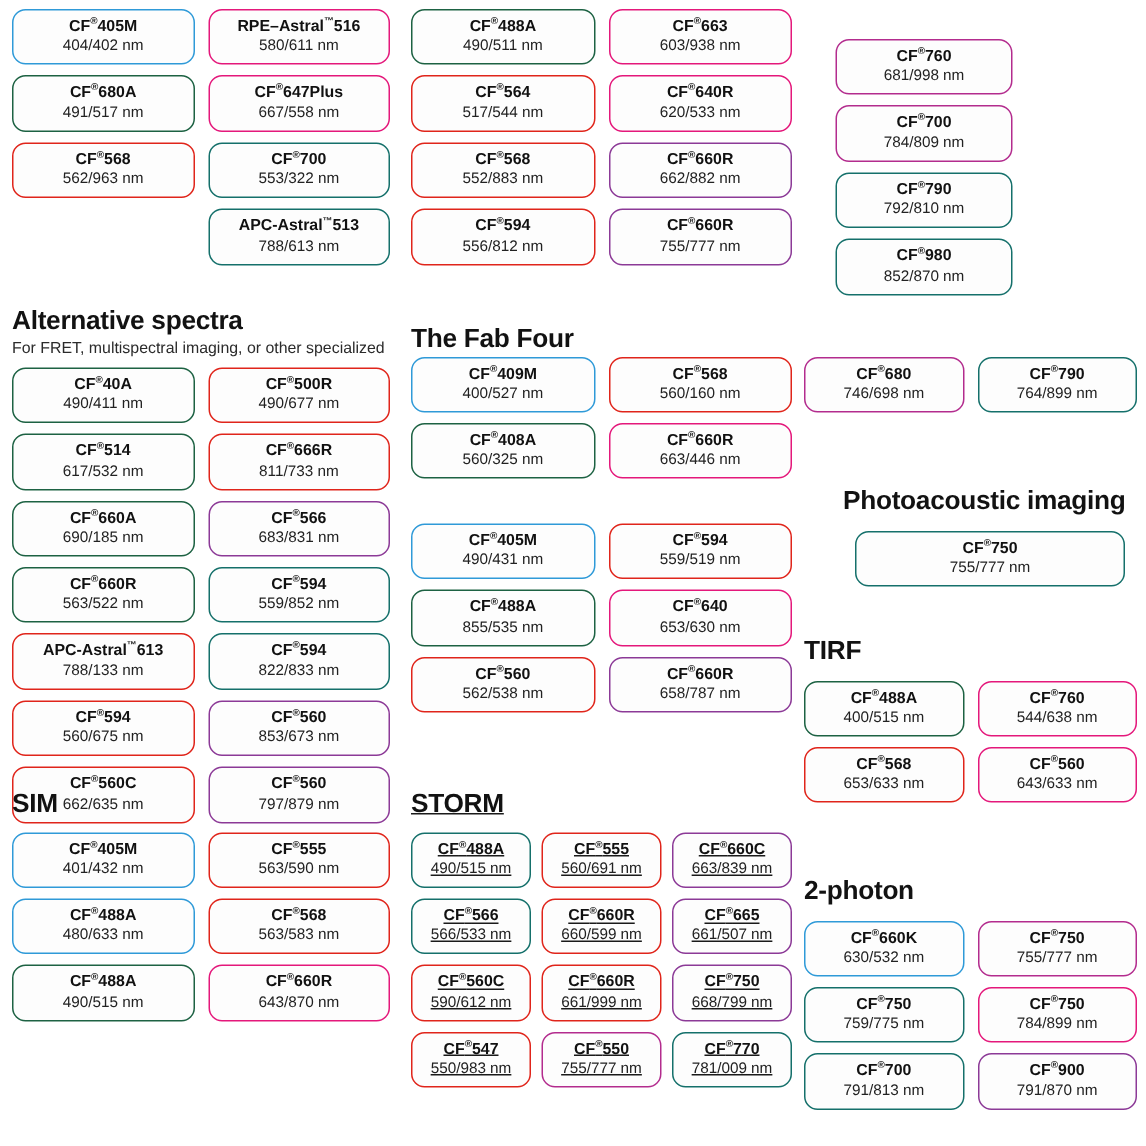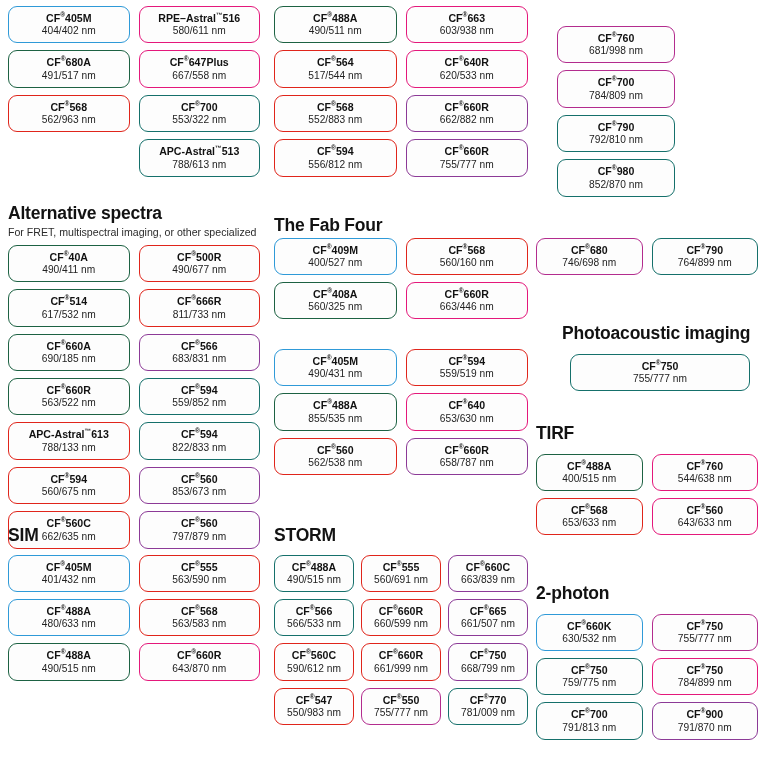--- a/index.html
+++ b/index.html
@@ -321,21 +321,21 @@
           <div class="nm">CF<sup>®</sup>488A</div>
           <div class="sp">490/515 nm</div>
         </div>
         <div class="pill c-pink">
           <div class="nm">CF<sup>®</sup>660R</div>
           <div class="sp">643/870 nm</div>
         </div>
       </div>
   </div>
 
-  <div class="block" style="left:274px;top:510px;width:254px;">
+  <div class="block" style="left:274px;top:510px;width:254px;text-decoration:underline;">
     <h2 class="sec-title">STORM</h2>
     <div class="grid g3" style="margin-top:9px;column-gap:7px;">
         <div class="pill c-teal">
           <div class="nm">CF<sup>®</sup>488A</div>
           <div class="sp">490/515 nm</div>
         </div>
         <div class="pill c-red">
           <div class="nm">CF<sup>®</sup>555</div>
           <div class="sp">560/691 nm</div>
         </div>

